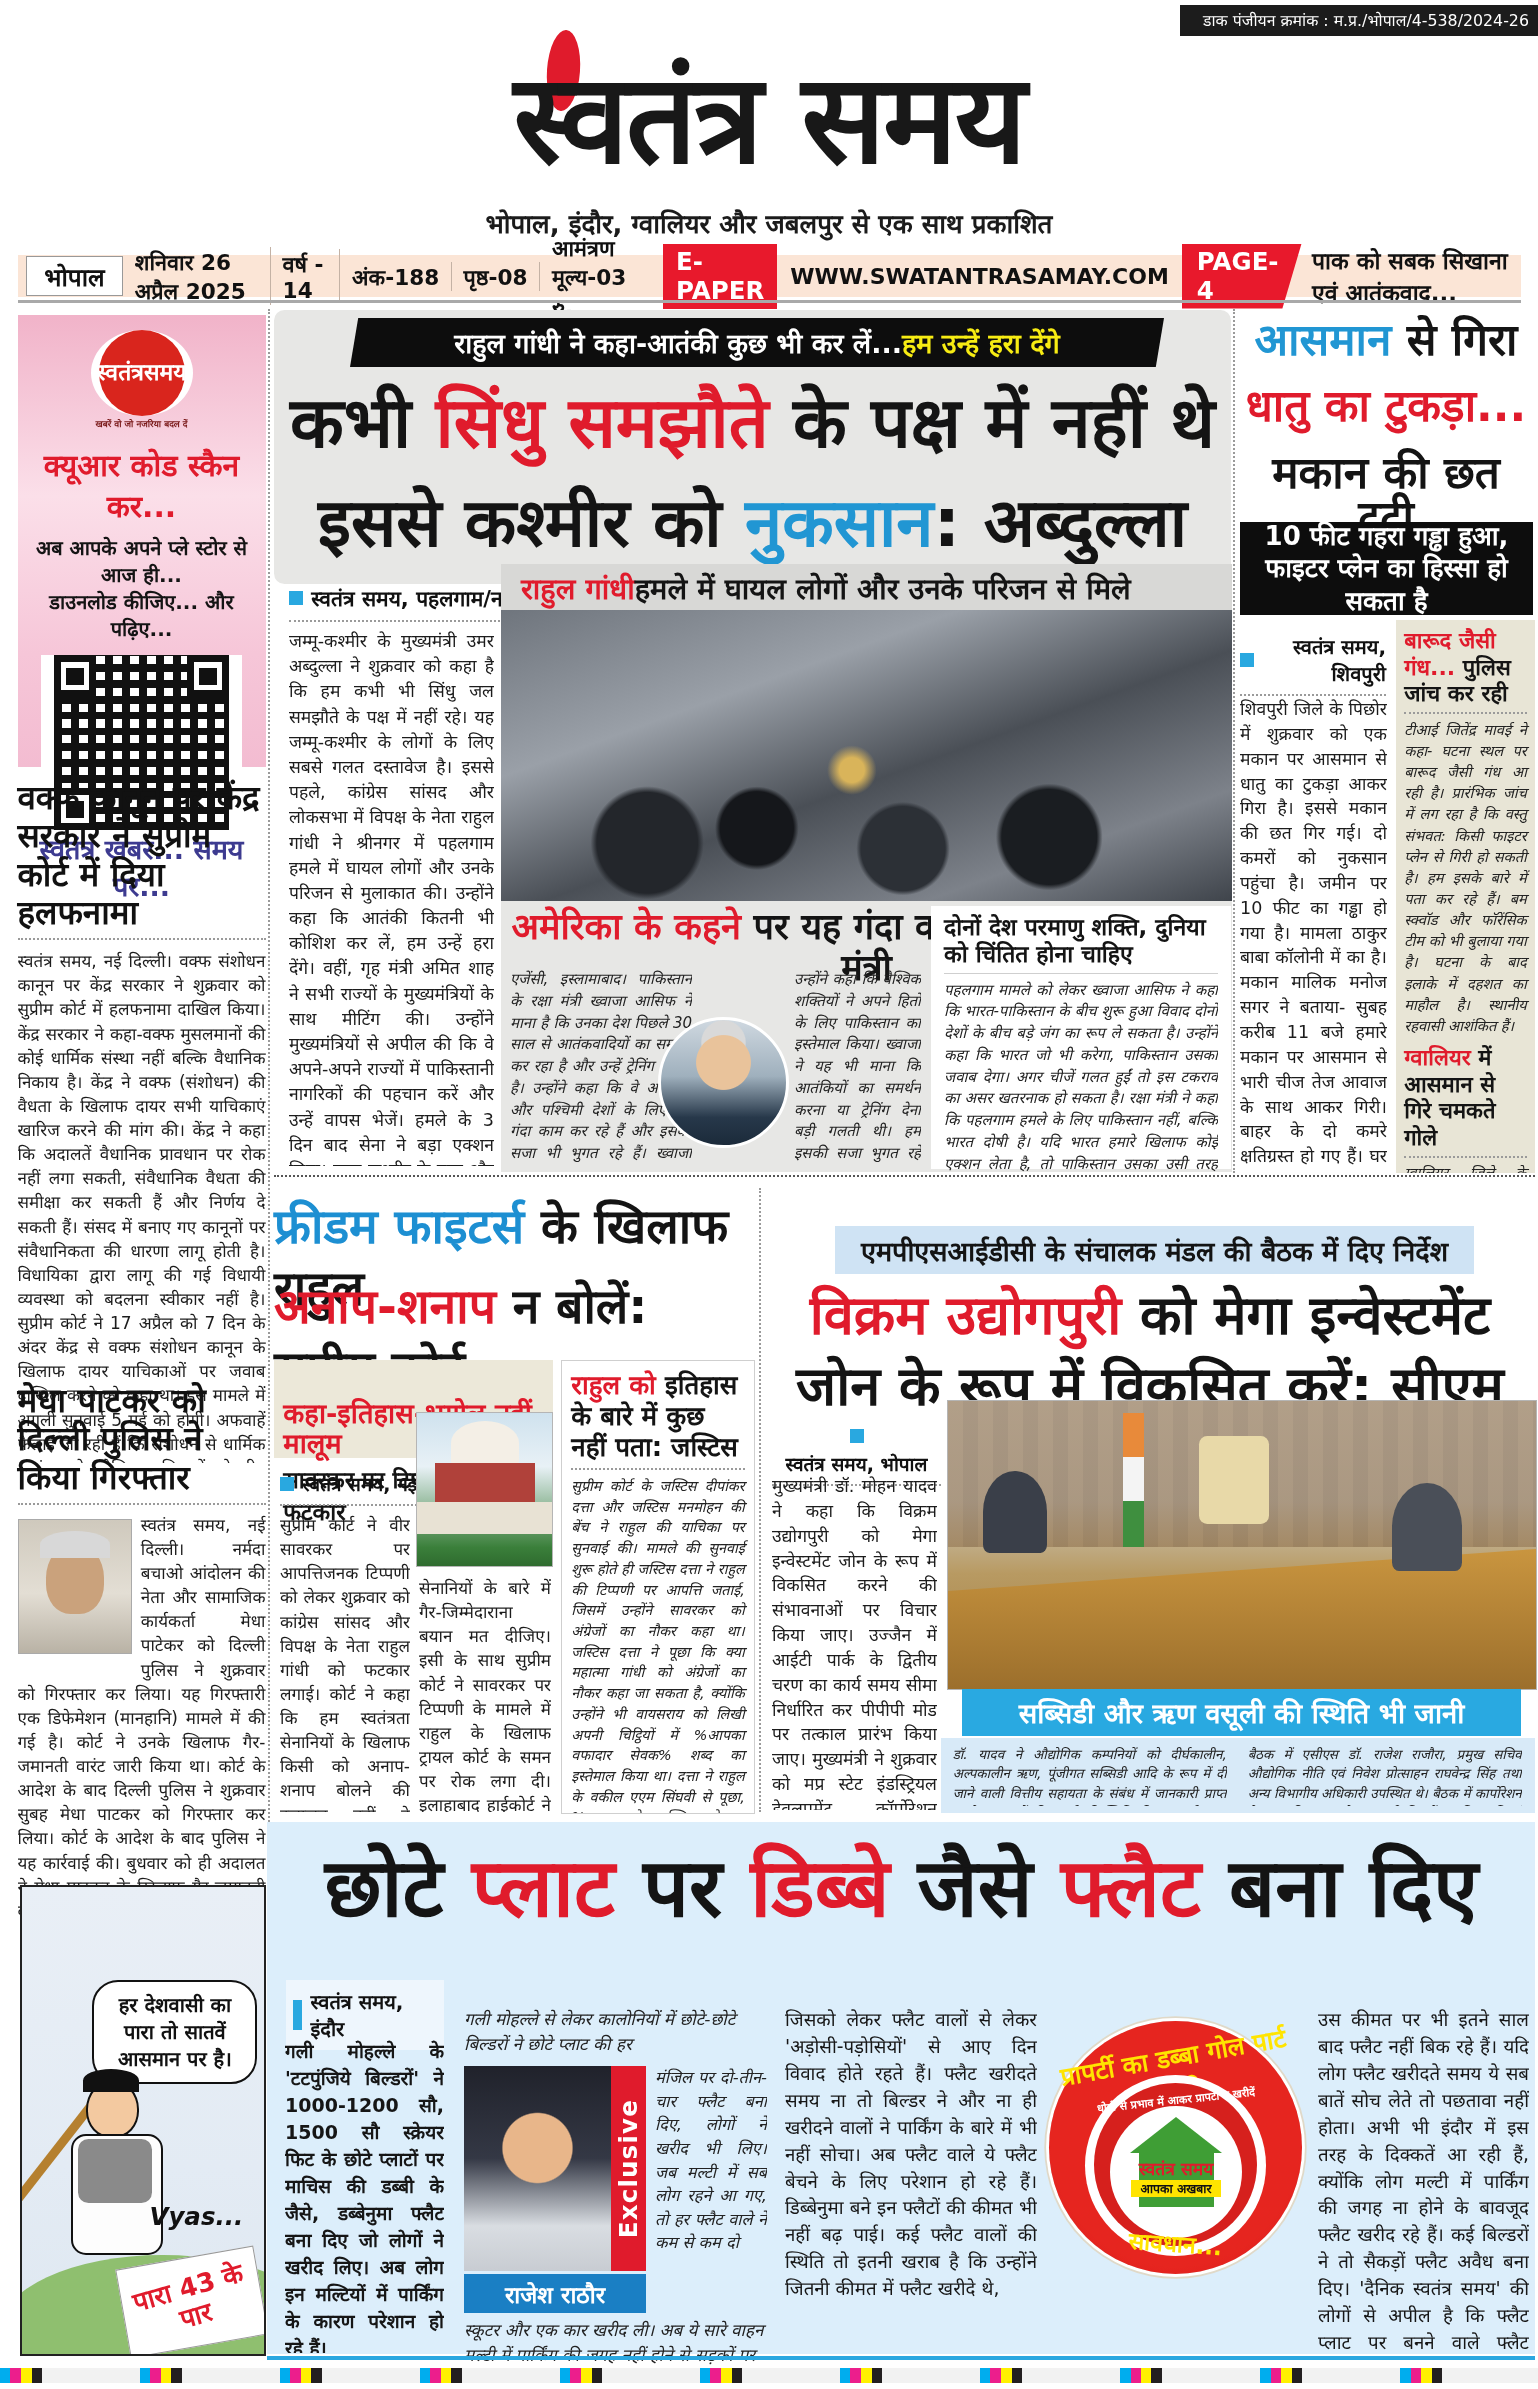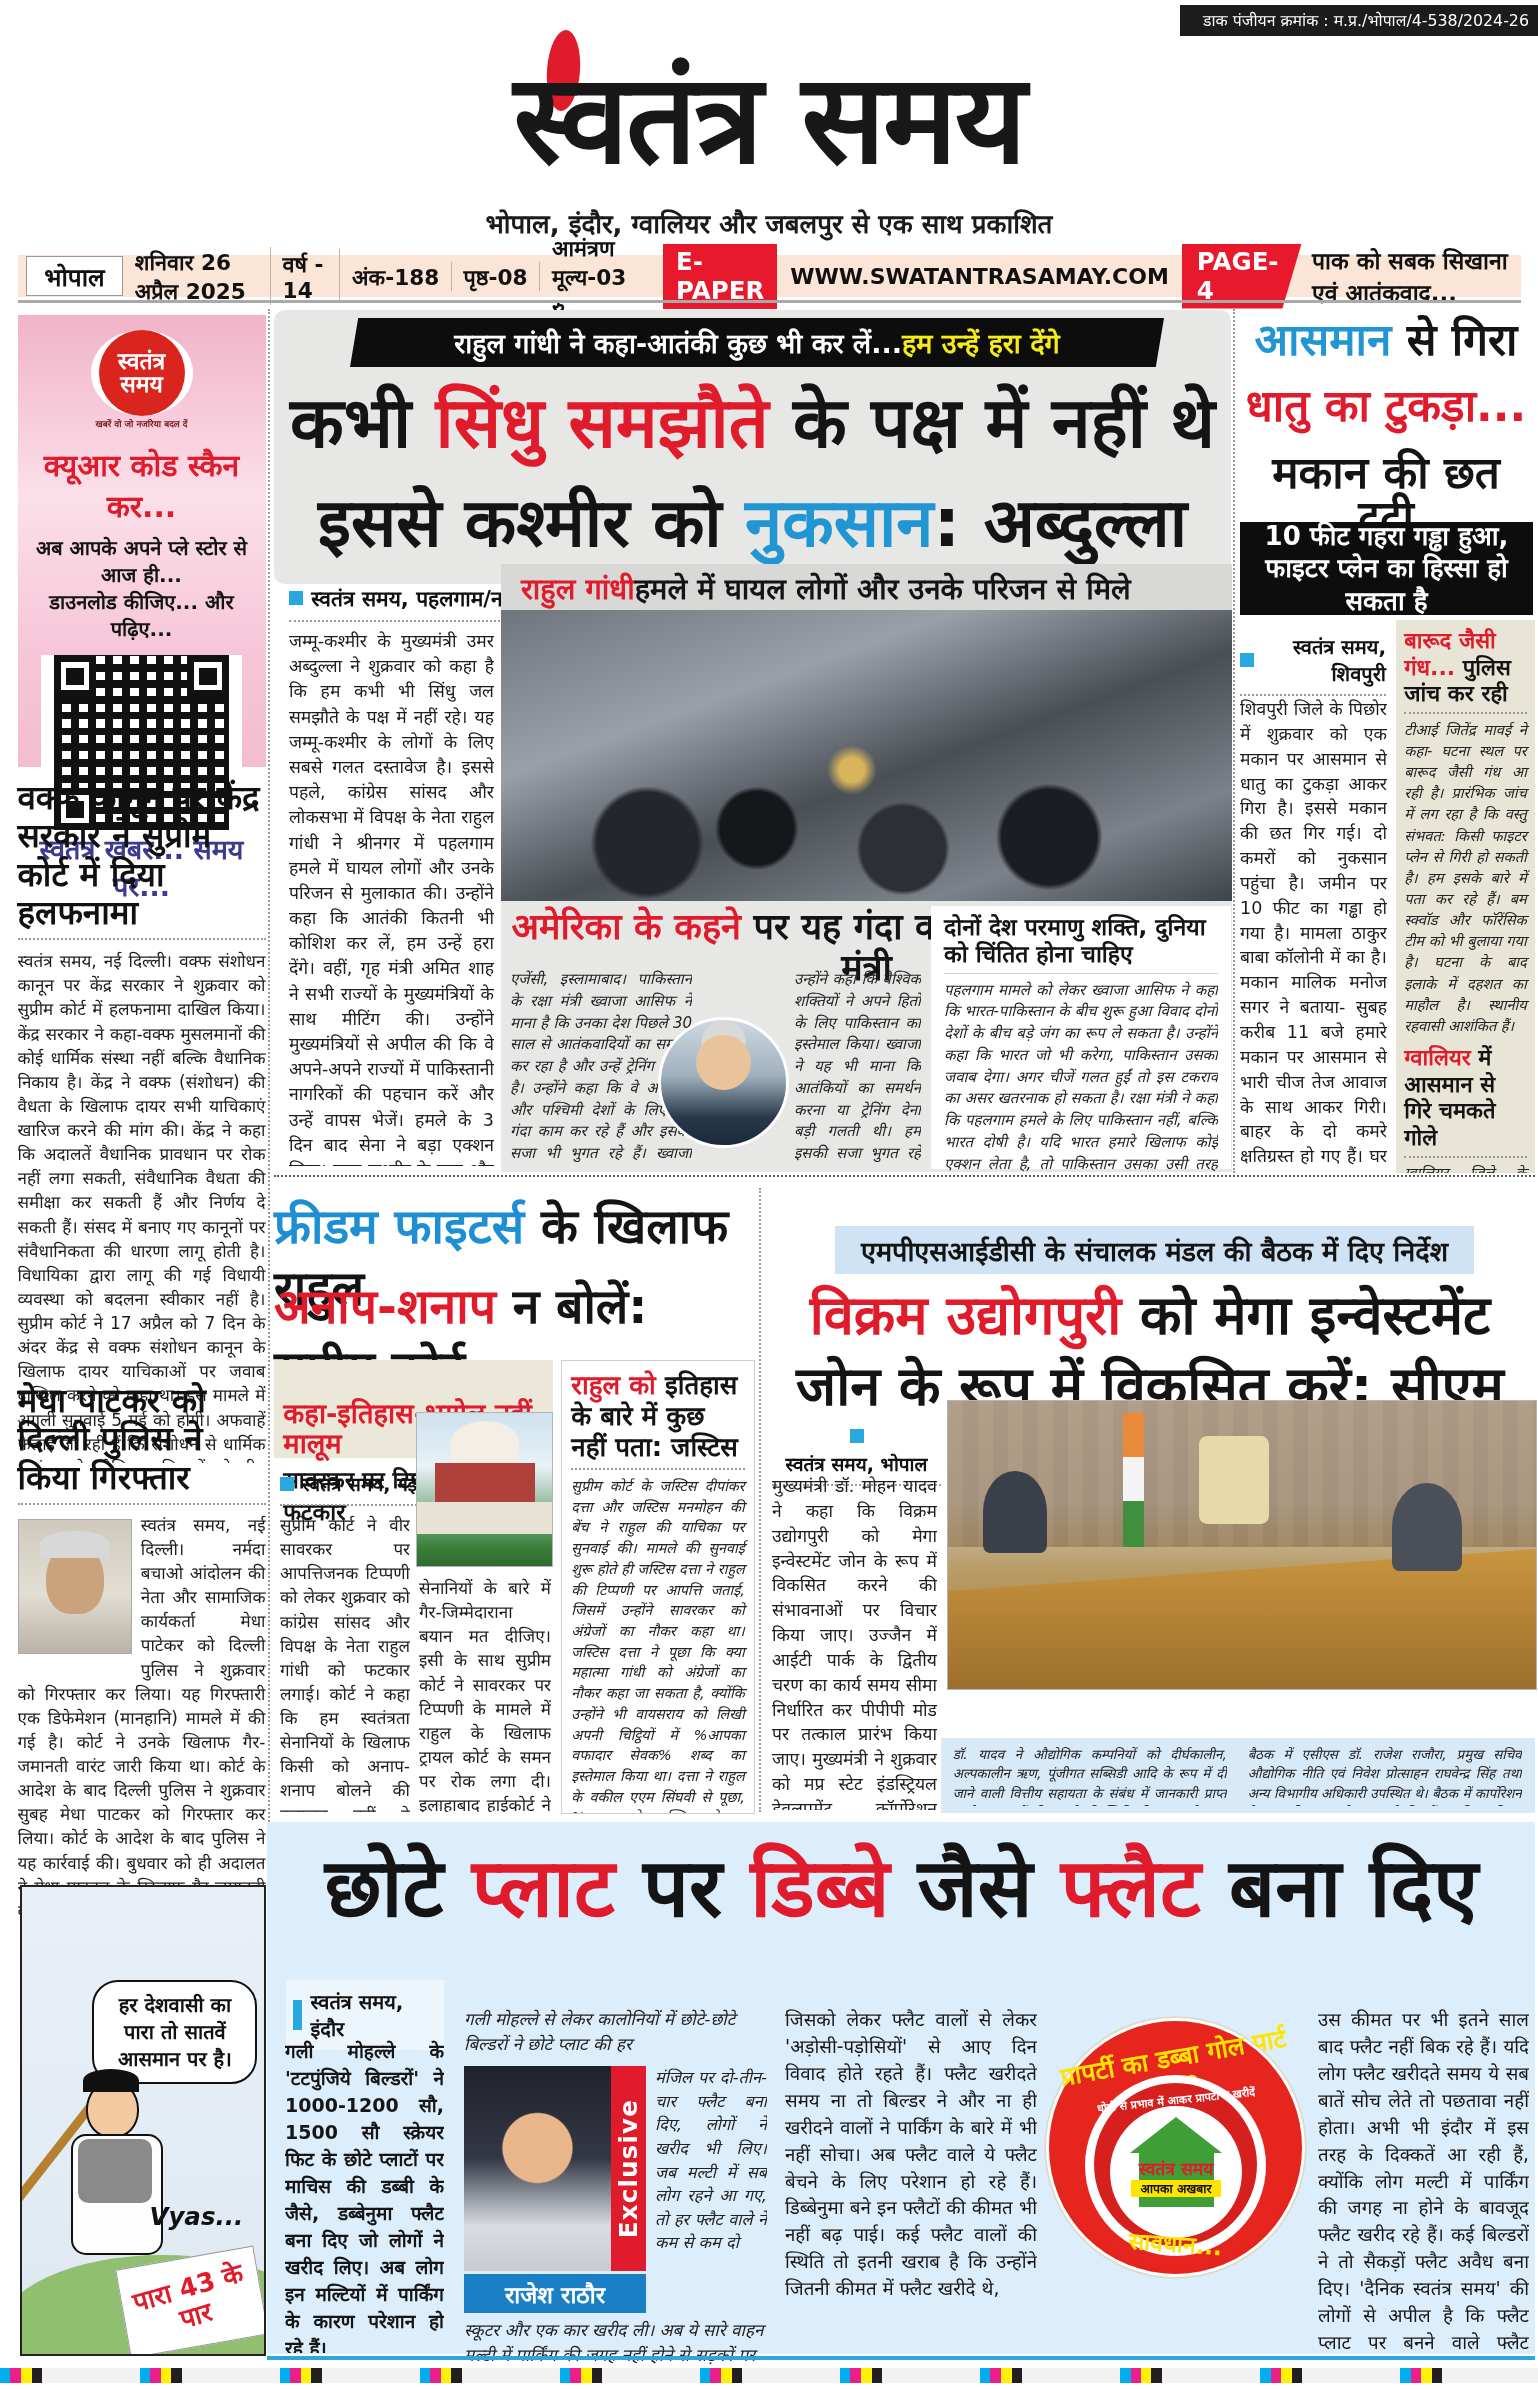--- a/index.html
+++ b/index.html
@@ -61,21 +61,21 @@
     <span class="hv" style="font-size:23px;color:#111;padding-left:10.5px;">पाक को सबक सिखाना एवं आतंकवाद...</span>
   </div>
   <div class="abs" style="left:17.5px;top:300px;width:1503px;height:2.9px;background:#a9a9a9;"></div>
 
   <div class="abs vsep" style="left:268px;top:309px;height:2049px;"></div>
   <div class="abs vsep" style="left:1233px;top:309px;height:864px;"></div>
   <div class="abs vsep" style="left:759px;top:1188px;height:624px;"></div>
 
   <div class="abs" style="left:17.5px;top:315px;width:248px;height:452px;background:linear-gradient(180deg,#f1b3c9,#fbdfe9 40%,#f6c6d8 75%,#f3bcd1);display:flex;flex-direction:column;align-items:center;">
     <div style="margin-top:15px;width:102px;height:102px;background:#fff;border-radius:50%;display:flex;align-items:center;justify-content:center;">
-      <div style="width:86px;height:86px;background:#d9251d;border-radius:50%;display:flex;flex-direction:column;align-items:center;justify-content:center;color:#fff;">
+      <div style="width:86px;height:86px;background:#d9251d;border-radius:50%;display:flex;flex-direction:row;align-items:center;justify-content:center;color:#fff;">
         <span class="hv" style="font-size:23px;line-height:1.02;">स्वतंत्र</span>
         <span class="hv" style="font-size:23px;line-height:1.02;">समय</span>
       </div>
     </div>
     <div class="b ctr" style="margin-top:2.3px;font-size:8.8px;color:#7a1a1a;">खबरें वो जो नजरिया बदल दें</div>
     <div class="hv ctr red" style="margin-top:14px;font-size:30px;">क्यूआर कोड स्कैन कर...</div>
     <div class="hv ctr" style="margin-top:8.2px;font-size:20px;color:#141414;">अब आपके अपने प्ले स्टोर से आज ही...</div>
     <div class="hv ctr" style="font-size:20px;color:#141414;">डाउनलोड कीजिए... और पढ़िए...</div>
     <div style="margin-top:13px;width:201px;height:201px;background:#fff;display:flex;align-items:center;justify-content:center;">
       <div class="qr-inner">
@@ -223,20 +223,21 @@
   </div>
   <div class="abs body-txt jt clip" style="left:772px;top:1474px;width:165px;height:336px;font-size:17.5px;">मुख्यमंत्री डॉ. मोहन यादव ने कहा कि विक्रम उद्योगपुरी को मेगा इन्वेस्टमेंट जोन के रूप में विकसित करने की संभावनाओं पर विचार किया जाए। उज्जैन में आईटी पार्क के द्वितीय चरण का कार्य समय सीमा निर्धारित कर पीपीपी मोड पर तत्काल प्रारंभ किया जाए। मुख्यमंत्री ने शुक्रवार को मप्र स्टेट इंडस्ट्रियल डेवलपमेंट कॉर्पोरेशन लिमिटेड के संचालक मंडल की बैठक में यह निर्देश दिए।</div>
   <div class="abs photo-frame" style="left:947px;top:1400px;width:588px;height:288px;background:linear-gradient(180deg,#d9d4c9 0%,#cbc6bb 35%,#b89a62 60%,#a07d45 100%);overflow:hidden;">
     <div style="position:absolute;left:0;top:0;width:588px;height:146px;background:repeating-linear-gradient(90deg,#8a6a48 0 15px,#7a5c3e 15px 30px);opacity:.5;"></div>
     <div style="position:absolute;left:175px;top:11.7px;width:21px;height:134px;background:linear-gradient(180deg,#e88a3a 0 33%,#f4f4f4 33% 66%,#3f8f3f 66%);"></div>
     <div style="position:absolute;left:0;bottom:0;width:588px;height:140px;background:linear-gradient(180deg,#c9953f,#9c6f2c);clip-path:polygon(0 30%,100% 0,100% 100%,0 100%);"></div>
     <div style="position:absolute;left:251px;top:35px;width:70px;height:88px;background:#e8d9a8;border-radius:8.2px;"></div>
     <div style="position:absolute;left:35px;top:70px;width:64px;height:82px;background:#3a3f49;border-radius:50% 50% 10% 10%;"></div>
     <div style="position:absolute;left:444px;top:82px;width:70px;height:88px;background:#4a4f58;border-radius:50% 50% 10% 10%;"></div>
   </div>
+  <div class="abs hv ctr" style="left:962px;top:1689px;width:559px;height:47px;background:#29a9e1;display:flex;align-items:center;justify-content:center;color:#fff;font-size:27.4px;">सब्सिडी और ऋण वसूली की स्थिति भी जानी</div>
   <div class="abs" style="left:941px;top:1738px;width:594px;height:75px;background:#d8eaf8;display:flex;gap:21px;padding:7px 11.7px;box-sizing:border-box;">
     <div class="body-it jt clip" style="width:274px;font-size:13.4px;">डॉ. यादव ने औद्योगिक कम्पनियों को दीर्घकालीन, अल्पकालीन ऋण, पूंजीगत सब्सिडी आदि के रूप में दी जाने वाली वित्तीय सहायता के संबंध में जानकारी प्राप्त करते हुए ऋणों की वसूली की स्थिति की जानकारी प्राप्त की। मुख्यमंत्री निवास पर आयोजित</div>
     <div class="body-it jt clip" style="width:274px;font-size:13.4px;">बैठक में एसीएस डॉ. राजेश राजौरा, प्रमुख सचिव औद्योगिक नीति एवं निवेश प्रोत्साहन राघवेन्द्र सिंह तथा अन्य विभागीय अधिकारी उपस्थित थे। बैठक में कार्पोरेशन के प्रबंधकीय तथा लेखा संबंधी विषयों पर विचार-विमर्श हुआ।</div>
   </div>
 
   <div class="abs" style="left:267px;top:1822px;width:1268px;height:532px;background:#dceefb;"></div>
   <div class="abs hv ctr" style="left:274px;top:1838px;width:1255px;font-size:81px;line-height:1.25;">
     <span style="color:#141414;">छोटे </span><span class="red">प्लाट</span><span style="color:#141414;"> पर </span><span class="red">डिब्बे</span><span style="color:#141414;"> जैसे </span><span class="red">फ्लैट</span><span style="color:#141414;"> बना दिए</span>
   </div>
   <div class="abs byline" style="left:286px;top:1980px;width:158px;background:#eef6fd;padding:8.2px 7px;font-size:20px;box-sizing:border-box;">

